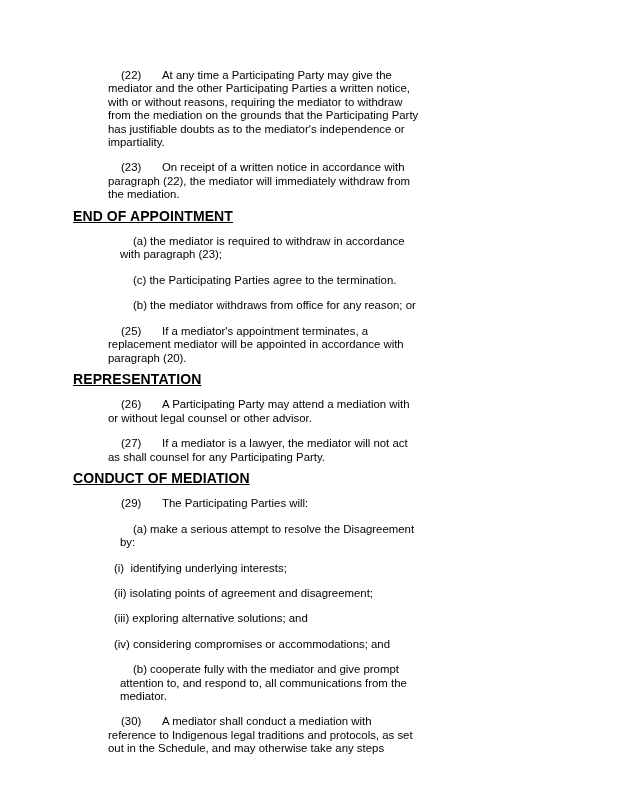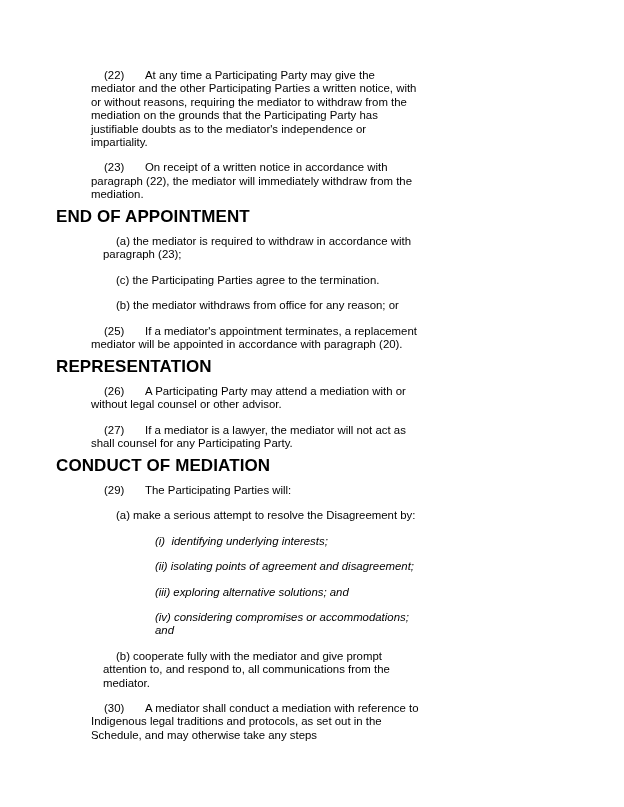--- a/index.html
+++ b/index.html
@@ -6,50 +6,50 @@
     margin: 0;
     padding: 0;
     background: #ffffff;
   }
   .page {
     position: relative;
     width: 492px;
     height: 807px;
     background: #ffffff;
     box-sizing: border-box;
-    padding: 69px 72px 0 56px;
+    padding: 69px 72px 0 73px;
     font-family: "Liberation Sans", sans-serif;
     font-size: 11.4px;
     line-height: 13.4px;
     color: #000000;
     overflow: hidden;
   }
   .heading {
-    font-size: 17px;
+    font-size: 14px;
     font-weight: bold;
     letter-spacing: 0.1px;
     margin: -4px 0 12px 0;
+    text-decoration: underline;
   }
   .para {
     margin: 0 0 12px 35px;
     text-indent: 13px;
   }
   .para .pnum {
     display: inline-block;
     min-width: 41px;
     text-indent: 0;
   }
   .sub {
     margin: 0 0 12px 47px;
     text-indent: 13px;
   }
   .subsub {
-    margin: 0 0 12px 99px;
+    margin: 0 0 12px 41px;
     white-space: pre-wrap;
-    font-style: italic;
   }
 </style>
 </head>
 <body>
 
 <main class="page">
 
   <p class="para"><span class="pnum">(22)</span><span>At any time a Participating Party may give the mediator and the other Participating Parties a written notice, with or without reasons, requiring the mediator to withdraw from the mediation on the grounds that the Participating Party has justifiable doubts as to the mediator's independence or impartiality.</span></p>
 
   <p class="para"><span class="pnum">(23)</span><span>On receipt of a written notice in accordance with paragraph (22), the mediator will immediately withdraw from the mediation.</span></p>

